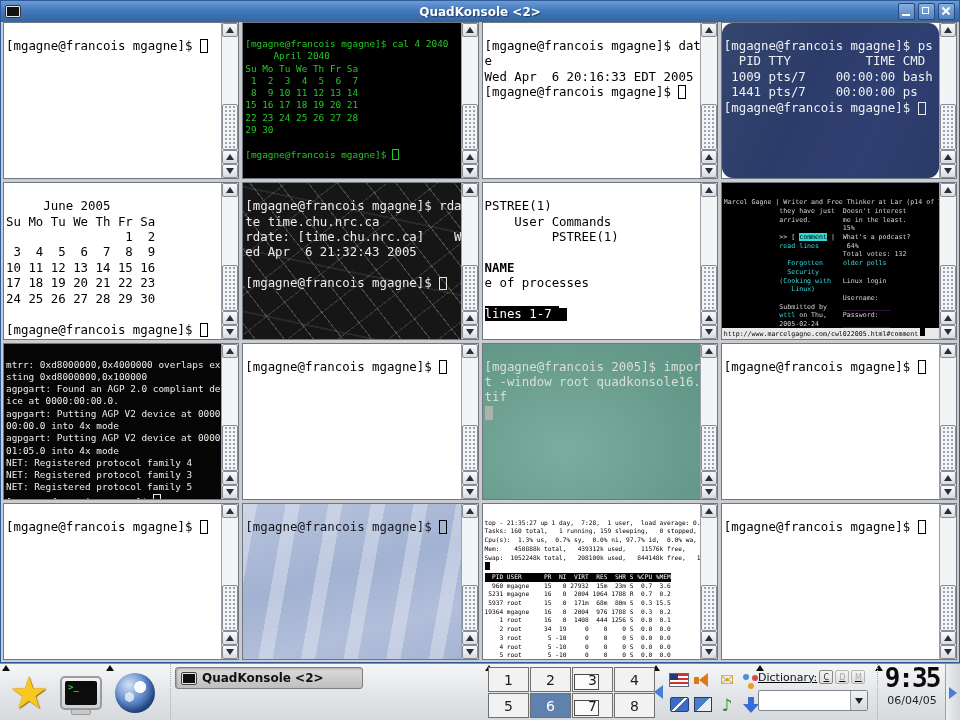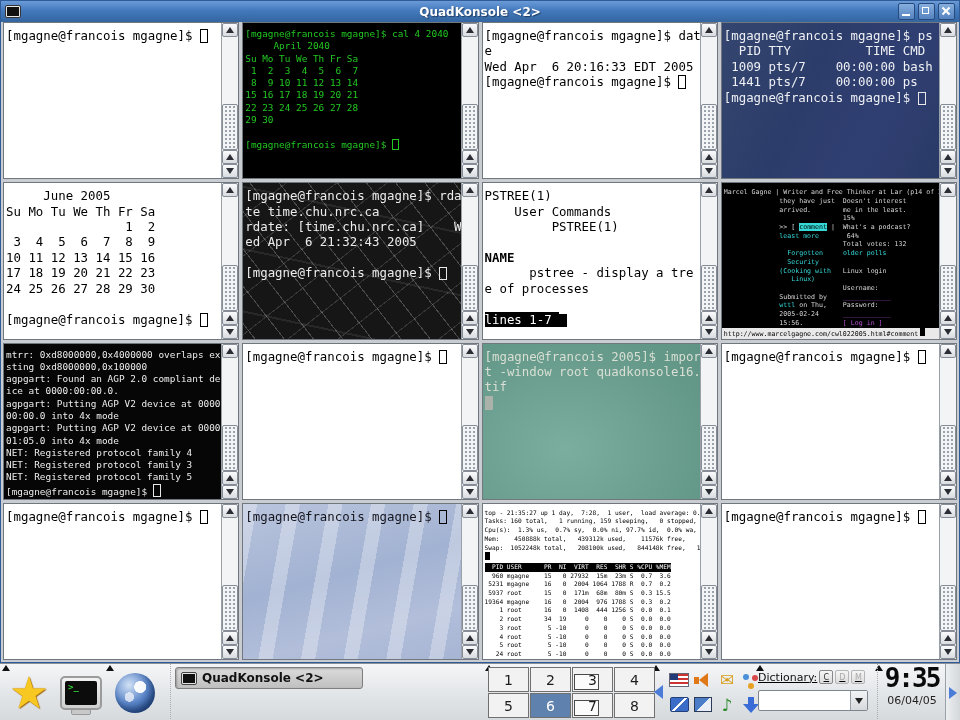--- a/index.html
+++ b/index.html
@@ -16,32 +16,32 @@
   .tbtn{width:15px;height:15px;border:1px solid #27497c;border-radius:2px;background:linear-gradient(#86aede,#5483c0);position:relative;}
   .tbtn span{position:absolute;}
   .g-min{left:3px;bottom:3px;width:8px;height:2px;background:#fff;}
   .g-res{left:3px;top:3px;width:7px;height:7px;border:1.5px solid #fff;box-sizing:border-box;}
   .g-cl1,.g-cl2{left:2px;top:6px;width:10px;height:2px;background:#fff;}
   .g-cl1{transform:rotate(45deg);}.g-cl2{transform:rotate(-45deg);}
 
   
   .grid{position:absolute;top:21px;bottom:2px;left:2px;right:2px;display:grid;grid-template-columns:repeat(4,1fr);grid-template-rows:repeat(4,1fr);gap:3px;background:#c9cdd2;}
   .pane{display:flex;border:1px solid #70777f;background:#fff;overflow:hidden;}
-  .pane-body{flex:1;overflow:hidden;position:relative;padding:5px 0 0 2px;font-family:"DejaVu Sans Mono",monospace;}
+  .pane-body{flex:1;overflow:hidden;position:relative;padding:15px 0 0 2px;font-family:"DejaVu Sans Mono",monospace;}
   .txt{white-space:pre;}
   .rl{white-space:pre;}
   .f12{font-size:12.4px;line-height:15.4px;}
   .f10{font-size:9.4px;line-height:12.3px;}
   .f7{font-size:6.6px;line-height:8.7px;}
   .f6{font-size:6.2px;line-height:8.7px;}
 
   .theme-light .pane-body{background:#fff;color:#000;}
   .theme-green .pane-body{background:#000;color:#22c822;}
   .theme-black .pane-body{background:#060606;color:#ececec;}
-  .theme-navy .pane-body{background:linear-gradient(115deg,#34466f,#2c3c6a 40%,#303f72 70%,#2a3a66);color:#eef0f4;}
+  .theme-navy .pane-body{background:linear-gradient(115deg,#34466f,#2c3c6a 40%,#303f72 70%,#2a3a66);color:#eef0f4;border-radius:11px;}
   .theme-marble .pane-body{color:#ececec;background-color:#161616;background-image:
      repeating-linear-gradient(52deg,rgba(255,255,255,0) 0 9px,rgba(255,255,255,.22) 9px 10px,rgba(255,255,255,0) 10px 23px),
      repeating-linear-gradient(-38deg,rgba(255,255,255,0) 0 13px,rgba(225,225,225,.16) 13px 14px,rgba(255,255,255,0) 14px 31px),
      repeating-linear-gradient(12deg,rgba(255,255,255,0) 0 26px,rgba(200,200,200,.10) 26px 28px,rgba(255,255,255,0) 28px 61px);}
   .theme-teal .pane-body{background:radial-gradient(ellipse at 38% 68%,#7cae9f,#649889 75%,#5f9384);color:#d9dfd4;}
   .theme-sky .pane-body{color:#15151d;background:#aab8d6;background-image:
      repeating-linear-gradient(100deg,rgba(255,255,255,.30) 0 14px,rgba(255,255,255,0) 14px 42px),
      linear-gradient(165deg,#b9c4dd,#a2b2d2 45%,#b2bedA 75%,#a7b5d4);}
   .theme-browser .pane-body{background:#000;color:#d4d4d4;}
 
@@ -289,21 +289,20 @@
             </div>
           </div>
         </div>
         <div class="pane theme-light">
           <div class="pane-body f12">
             <div class="rl"><span class="seg-n">PSTREE(1)</span></div>
             <div class="rl"><span class="seg-n">    User Commands</span></div>
             <div class="rl"><span class="seg-n">         PSTREE(1)</span></div>
             <div class="rl"><span class="seg-n"> </span></div>
             <div class="rl"><span class="seg-b">NAME</span></div>
-            <div class="rl"><span class="seg-n">      pstree - display a tre</span></div>
             <div class="rl"><span class="seg-n">e of processes</span></div>
             <div class="rl"><span class="seg-n"> </span></div>
             <div class="rl"><span class="seg-inv">lines 1-7 </span><span class="seg-curblk"></span></div>
           </div>
           <div class="sb">
             <div class="sb-btn">
               <span class="tri tri-up"></span>
             </div>
             <div class="sb-trough">
               <div class="sb-thumb"></div>
@@ -316,21 +315,21 @@
             </div>
           </div>
         </div>
         <div class="pane theme-browser">
           <div class="pane-body f7">
             <div class="rl"><span class="seg-w">Marcel Gagne | Writer and Free Thinker at Lar (p14 of 34)</span></div>
             <div class="rl"><span class="seg-w">              they have just  Doesn't interest</span></div>
             <div class="rl"><span class="seg-w">              arrived.        me in the least.</span></div>
             <div class="rl"><span class="seg-w">                              15%</span></div>
             <div class="rl"><span class="seg-w">              &gt;&gt; [ </span><span class="seg-hl">comment</span><span class="seg-w"> |  What's a podcast?</span></div>
-            <div class="rl"><span class="seg-w">              </span><span class="seg-c">least more</span><span class="seg-w">       64%</span></div>
+            <div class="rl"><span class="seg-w">              </span><span class="seg-c">read lines</span><span class="seg-w">       64%</span></div>
             <div class="rl"><span class="seg-w">                              Total votes: 132</span></div>
             <div class="rl"><span class="seg-w">                </span><span class="seg-c">Forgotten</span><span class="seg-w">     </span><span class="seg-c">older polls</span></div>
             <div class="rl"><span class="seg-w">                </span><span class="seg-c">Security</span></div>
             <div class="rl"><span class="seg-w">              </span><span class="seg-c">(Cooking with</span><span class="seg-w">   Linux login</span></div>
             <div class="rl"><span class="seg-w">                 </span><span class="seg-c">Linux)</span></div>
             <div class="rl"><span class="seg-w">                              Username:</span></div>
             <div class="rl"><span class="seg-w">              Submitted by    </span><span class="seg-m">____________</span></div>
             <div class="rl"><span class="seg-w">              </span><span class="seg-c">wttl</span><span class="seg-w"> on Thu,    Password:</span></div>
             <div class="rl"><span class="seg-w">              2005-02-24      </span><span class="seg-m">____________</span></div>
             <div class="rl"><span class="seg-w">              15:56.          </span><span class="seg-m">[ Log in ]</span></div>

